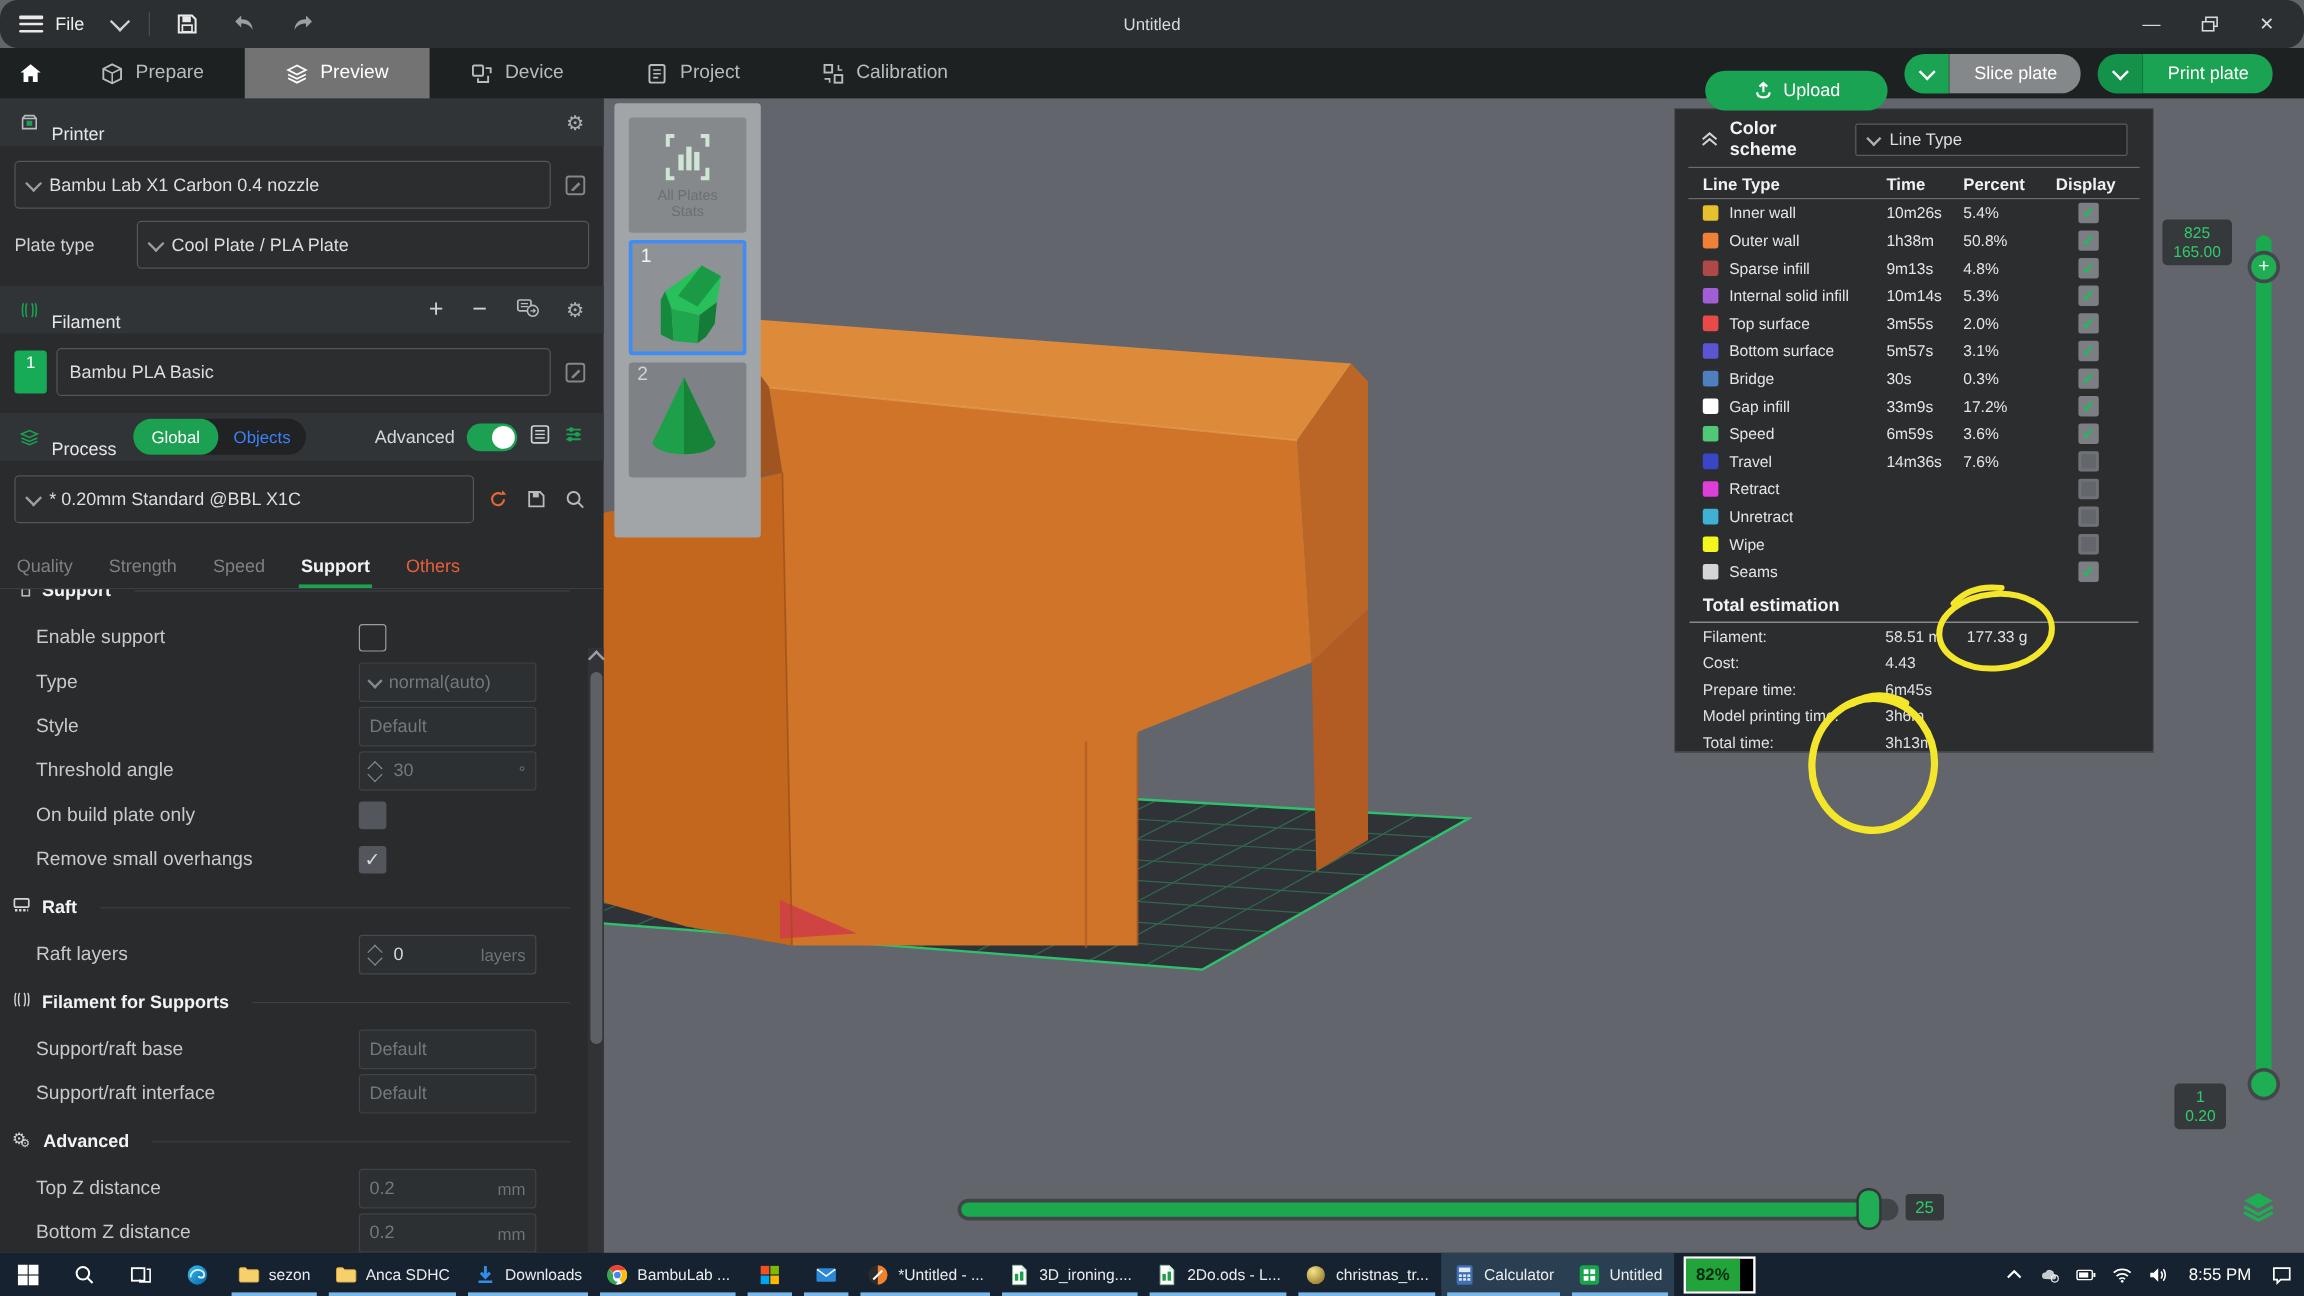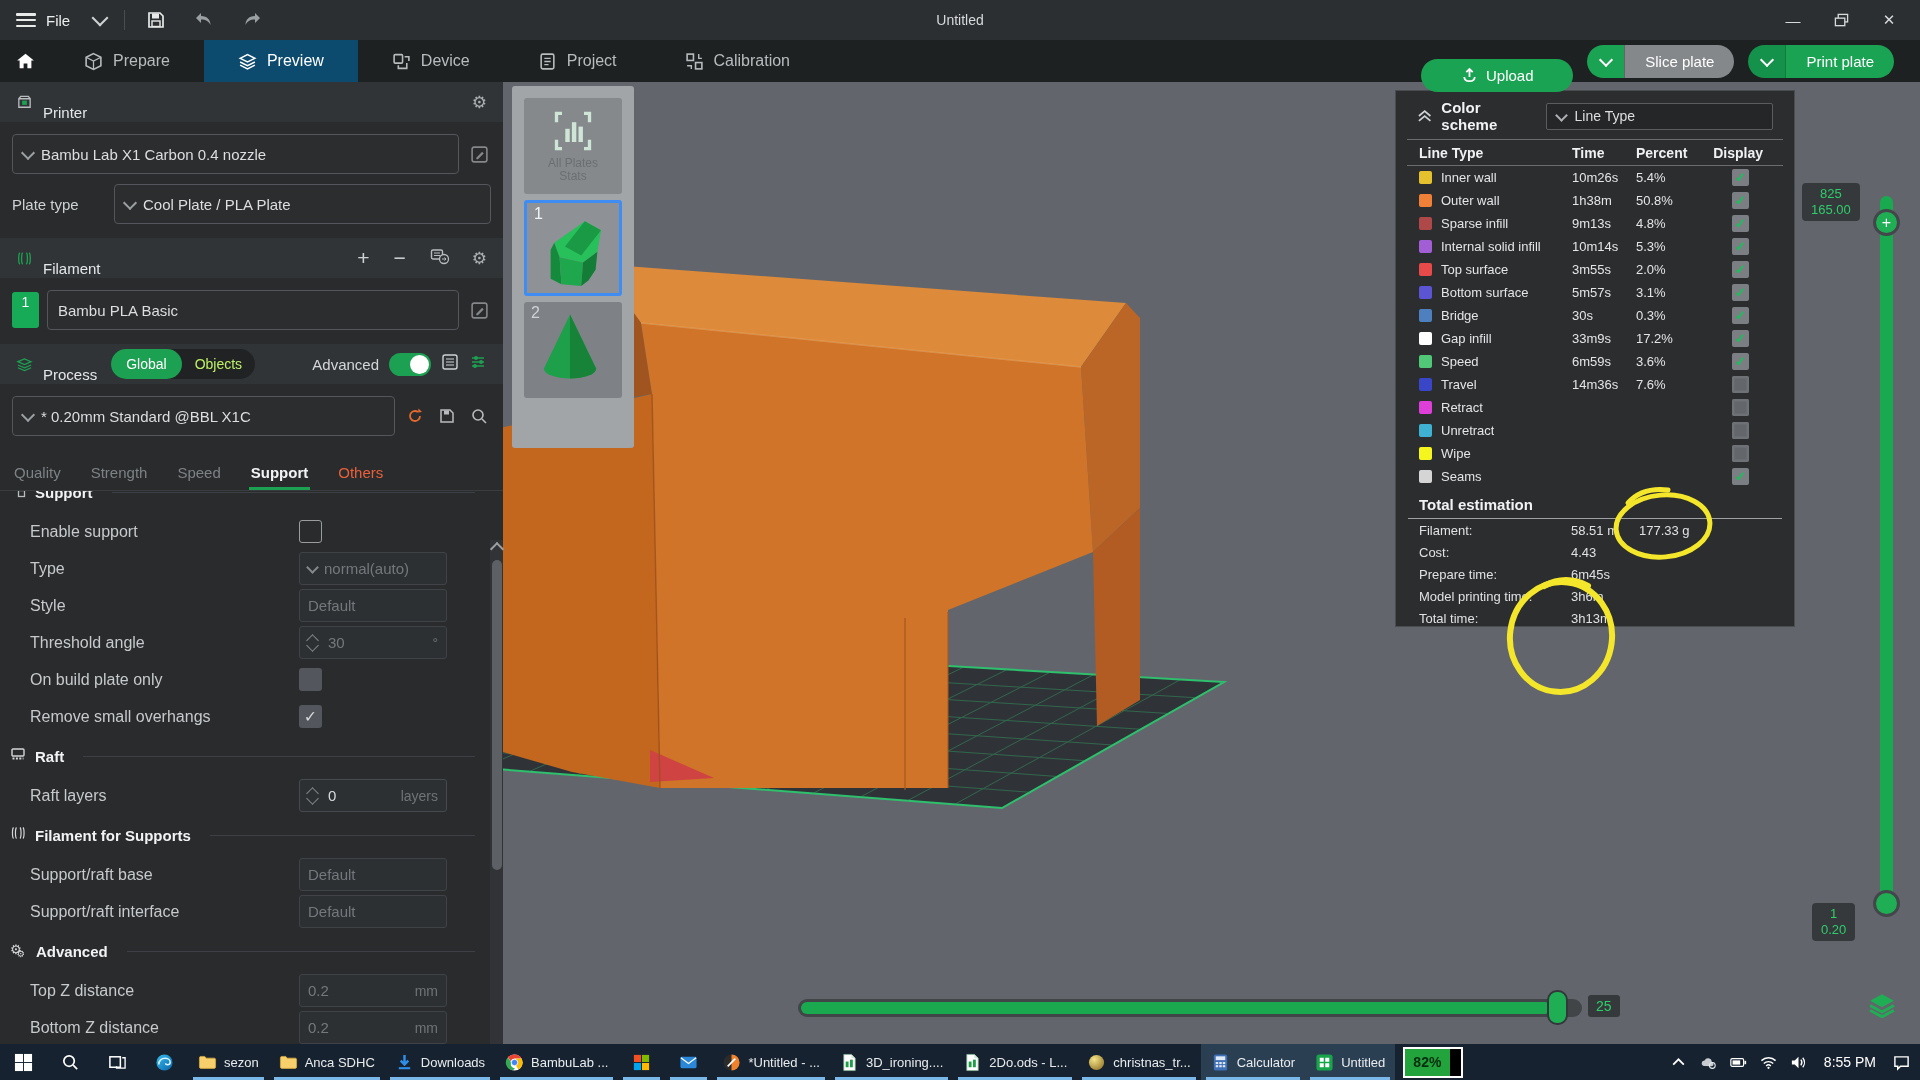--- a/index.html
+++ b/index.html
@@ -1,35 +1,35 @@
 <!DOCTYPE html>
 <html><head>
 <meta charset="utf-8">
 <style>
   html,body{margin:0;padding:0;background:#000;}
   .stage{position:relative;width:1920px;height:1080px;overflow:hidden;background:#62666c;
          font-family:"Liberation Sans",sans-serif;color:#dfe1e3;-webkit-font-smoothing:antialiased;}
   
-  .titlebar{position:absolute;left:0;top:0;right:0;height:40px;background:#2c2f31;display:flex;align-items:center;z-index:30;}
+  .titlebar{position:absolute;left:0;top:0;right:0;height:40px;background:#2c2f31;display:flex;align-items:center;z-index:30;border-radius:15px;}
   .tb-left{display:flex;align-items:center;gap:10px;padding-left:16px;}
   .hamburger{width:20px;height:14px;display:flex;flex-direction:column;justify-content:space-between;}
   .hamburger i{height:2.5px;background:#e8eaea;border-radius:1px;}
   .file-label{font-size:15px;color:#eceeee;}
   .chev{width:10px;height:10px;border-right:2px solid #cfd2d4;border-bottom:2px solid #cfd2d4;transform:rotate(45deg);margin-top:-4px;}
   .tb-sep{width:1px;height:20px;background:#4a4d4f;margin:0 18px;}
   .tb-ico{width:26px;height:26px;display:flex;align-items:center;justify-content:center;margin-right:22px;}
   .tb-title{position:absolute;left:0;right:0;text-align:center;font-size:14px;color:#d7d9db;pointer-events:none;}
   .win-btns{margin-left:auto;display:flex;align-items:center;gap:14px;padding-right:14px;z-index:2;}
   .win-btn{width:34px;height:28px;display:flex;align-items:center;justify-content:center;color:#d7d9db;font-size:15px;}
   
   .tabbar{position:absolute;left:0;top:40px;right:0;height:42px;background:#1e2122;display:flex;align-items:stretch;z-index:30;}
   .home-tile{width:50px;display:flex;align-items:center;justify-content:center;}
   .nav-tab{display:flex;align-items:center;gap:10px;padding:0 34px;font-size:16px;color:#b9bcbe;cursor:default;}
   .nav-tab svg{width:19px;height:19px;}
-  .nav-tab.active{background:#0c4a6e;color:#fff;}
+  .nav-tab.active{background:#737373;color:#fff;}
   .nav-actions{margin-left:auto;display:flex;align-items:center;gap:14px;padding-right:26px;}
   .pill{height:33px;border-radius:17px;display:flex;align-items:center;justify-content:center;font-size:15px;color:#fff;}
   .upload-btn{width:152px;background:#1aa352;gap:8px;margin-top:28px;}
   .split{display:flex;height:33px;}
   .split .dd{width:37px;border-radius:17px 0 0 17px;display:flex;align-items:center;justify-content:center;}
   .split .main{padding:0 20px;border-radius:0 17px 17px 0;display:flex;align-items:center;font-size:15px;color:#fff;border-left:1px solid rgba(0,0,0,.25);}
   .dd .chev{border-color:#fff;margin-top:-3px;width:8px;height:8px;}
   
   .sidepanel{position:absolute;left:0;top:82px;width:503px;bottom:36px;background:#292b2d;z-index:20;display:flex;flex-direction:column;}
   .sec-head{height:40px;background:#313437;display:flex;align-items:center;padding:0 16px;gap:10px;flex:0 0 auto;}
@@ -39,21 +39,21 @@
   .pad{padding:12px 12px 14px;flex:0 0 auto;}
   .selbox{height:38px;background:#2b2d2f;border:1px solid #53565a;border-radius:4px;display:flex;align-items:center;gap:8px;padding:0 10px;font-size:15px;color:#dcdee0;}
   .selbox .chev{width:8px;height:8px;border-color:#9da0a3;margin-top:-2px;flex:0 0 auto;}
   .row-flex{display:flex;align-items:center;gap:8px;}
   .edit-ico{width:24px;height:24px;flex:0 0 auto;display:flex;align-items:center;justify-content:center;}
   .plate-row{display:flex;align-items:center;margin-top:10px;gap:14px;}
   .plate-row .lab{font-size:15px;color:#cfd2d4;width:88px;}
   .fil-badge{width:27px;height:36px;background:#17ab57;border-radius:3px;color:#fff;display:flex;align-items:flex-start;justify-content:center;font-size:14px;padding-top:2px;box-sizing:border-box;flex:0 0 auto;}
   .seg{background:#202224;border-radius:15px;display:flex;height:30px;align-items:center;font-size:14px;}
   .seg .on{background:#1ca051;color:#fff;border-radius:15px;padding:0 15px;line-height:30px;}
-  .seg .off{color:#bef264;padding:0 13px;}
+  .seg .off{color:#3b82f6;padding:0 13px;}
   .adv-lab{font-size:15px;color:#d4d6d8;margin-left:auto;}
   .tgl{width:42px;height:23px;border-radius:12px;background:#1ca051;position:relative;flex:0 0 auto;}
   .tgl i{position:absolute;right:2px;top:2px;width:19px;height:19px;background:#fff;border-radius:50%;}
   .proc-tabs{display:flex;align-items:flex-end;height:40px;padding:0 14px;gap:30px;border-bottom:1px solid #3a3d40;flex:0 0 auto;}
   .ptab{font-size:15px;color:#7e8285;padding-bottom:9px;position:relative;}
   .ptab.active{color:#f2f3f4;font-weight:bold;}
   .ptab.active::after{content:"";position:absolute;left:-2px;right:-2px;bottom:0;height:3px;background:#1ca051;}
   .ptab.modified{color:#e8603a;}
   .settings-scroll{flex:1;overflow:hidden;position:relative;padding-right:16px;}
   .group-head{height:42px;display:flex;align-items:center;gap:9px;padding-left:10px;}

